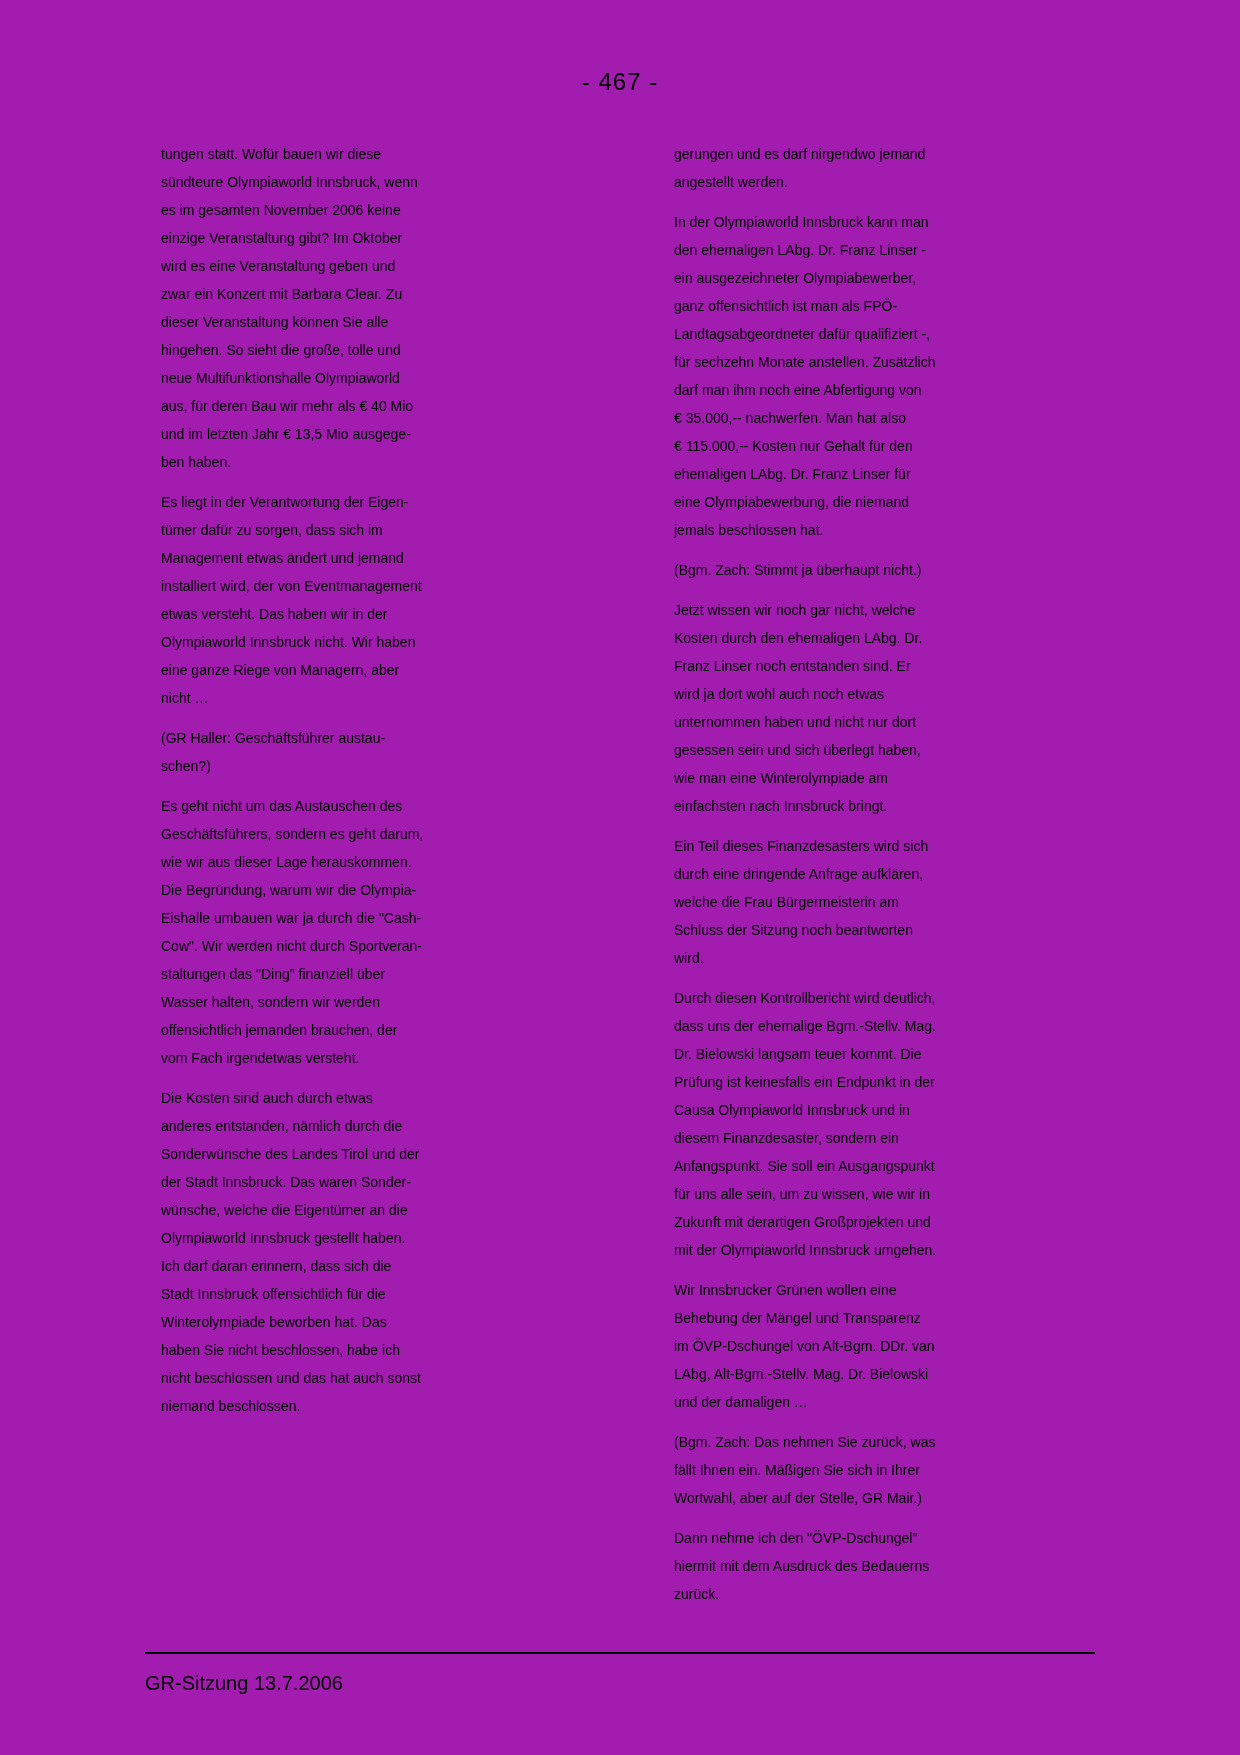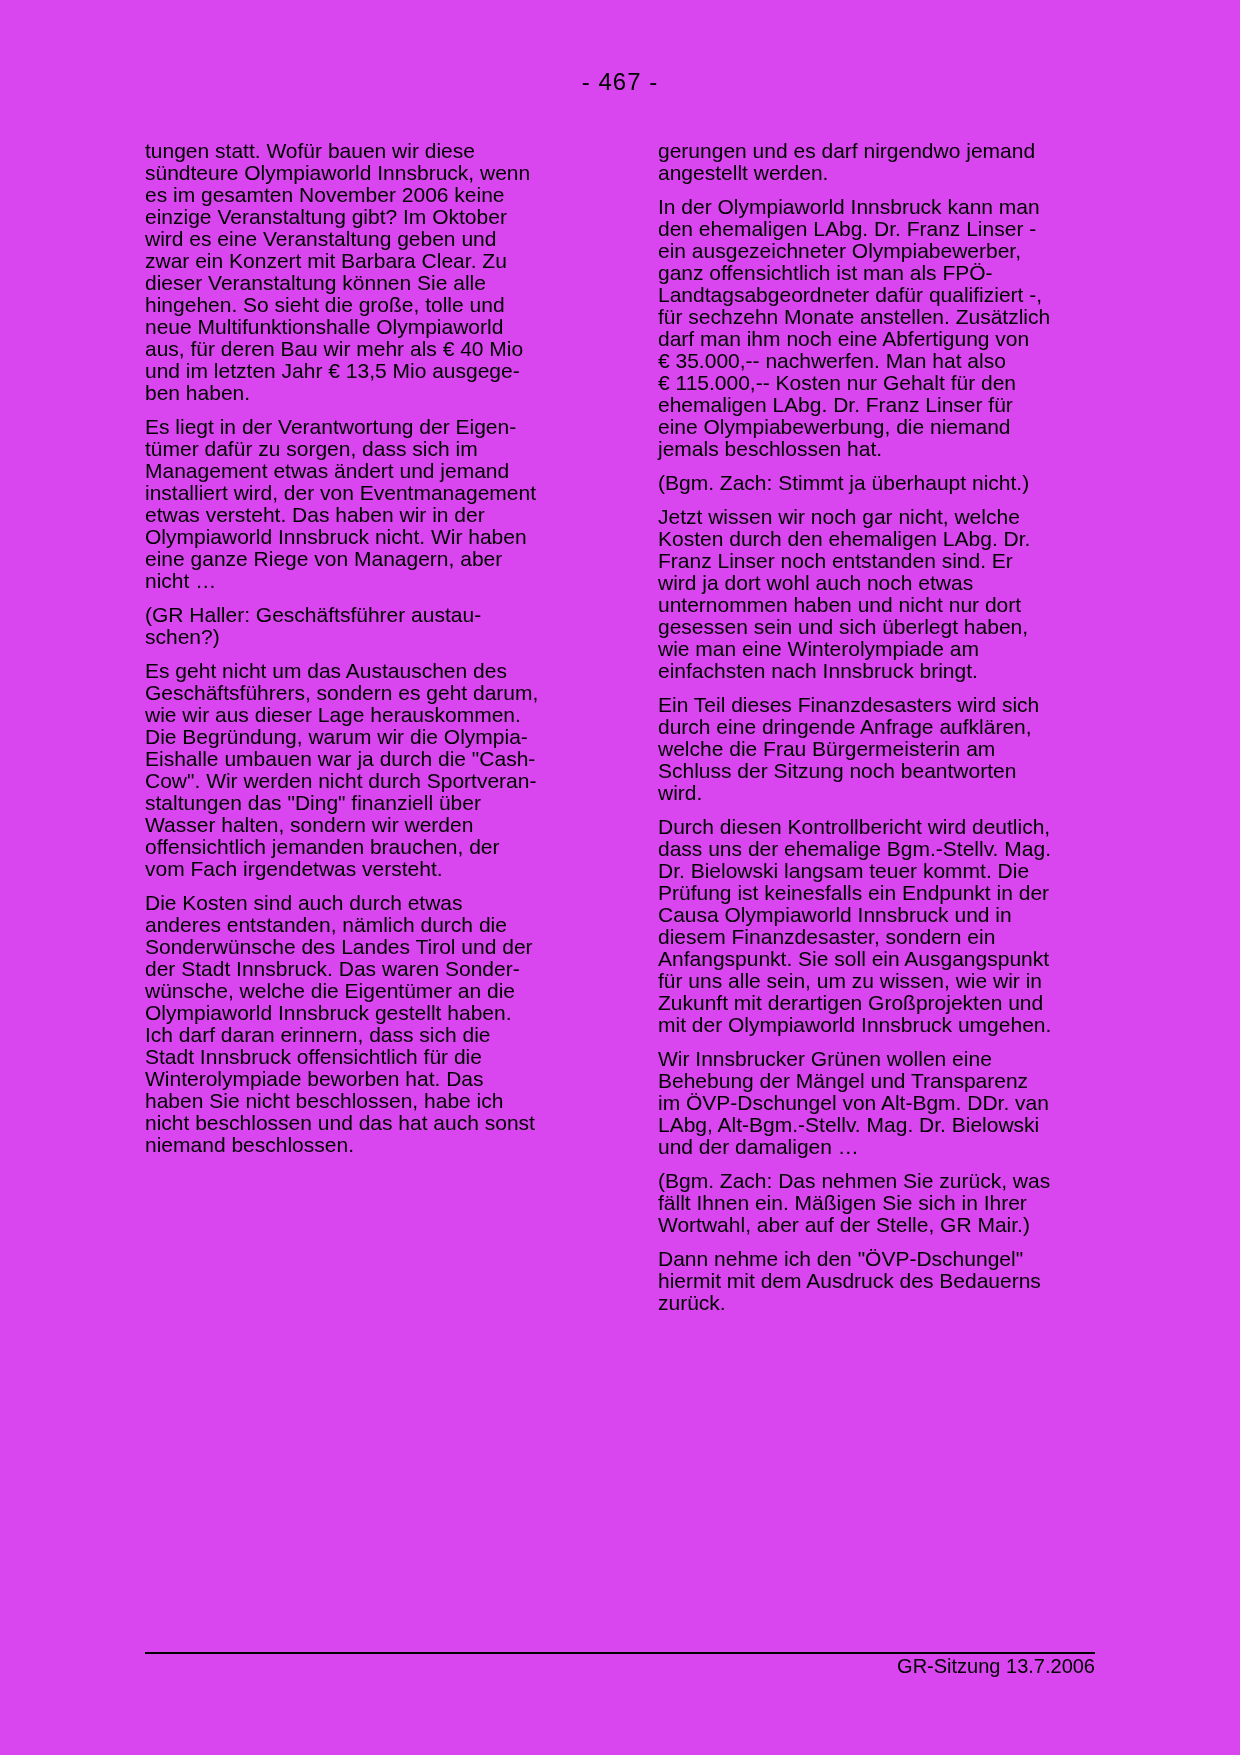--- a/index.html
+++ b/index.html
@@ -4,21 +4,21 @@
 <style>
   html, body {
     margin: 0;
     padding: 0;
     background: #ffffff;
   }
   .page {
     position: relative;
     width: 1240px;
     height: 1755px;
-    background: #d946ef;
+    background: #a21caf;
     color: #000000;
     font-family: "Liberation Sans", "DejaVu Sans", sans-serif;
     overflow: hidden;
   }
   .page-number {
     position: absolute;
     top: 68px;
     left: 0;
     width: 100%;
     text-align: center;
@@ -29,33 +29,32 @@
     position: absolute;
     top: 140px;
     left: 145px;
     display: flex;
     gap: 63px;
   }
   .col {
     width: 450px;
   }
   .para {
-    margin: 0 0 12px 0;
-    font-size: 21px;
-    line-height: 22px;
+    margin: 0 0 12px 16px;
+    font-size: 14px;
+    line-height: 28px;
     white-space: pre;
   }
   .footer {
     position: absolute;
     top: 1652px;
     left: 145px;
     width: 950px;
     border-top: 2px solid #000000;
-    padding-top: 0;
-    text-align: right;
+    padding-top: 17px;
   }
   .footer-text {
     font-size: 20px;
     line-height: 24px;
   }
 </style>
 </head>
 <body>
 
 <div class="page">

